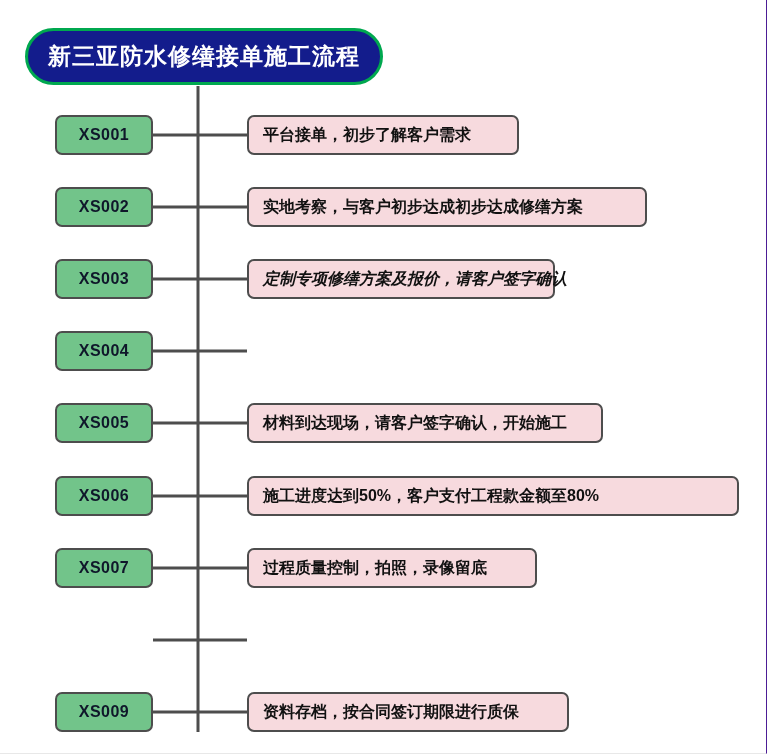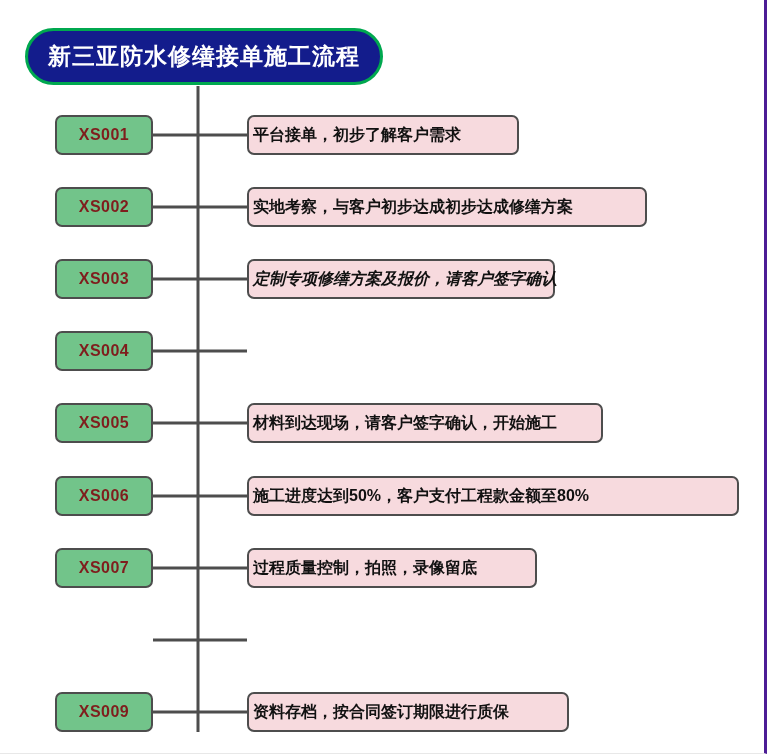--- a/index.html
+++ b/index.html
@@ -12,21 +12,21 @@
     background: #ffffff;
     font-family: "Liberation Sans", "DejaVu Sans", sans-serif;
     overflow: hidden;
   }
   #page {
     position: relative;
     width: 767px;
     height: 754px;
     background: #ffffff;
     box-sizing: border-box;
-    border-right: 3px solid #4c1d95;
+    border-right: 1px solid #4c1d95;
     border-bottom: 1px solid #e8e8e8;
   }
 
   
   #connectors {
     position: absolute;
     left: 0;
     top: 0;
     width: 767px;
     height: 754px;
@@ -74,39 +74,39 @@
     height: 40px;
     box-sizing: border-box;
     background: #72C48A;
     border: 2px solid #4D4D4D;
     border-radius: 7px;
     display: flex;
     align-items: center;
     justify-content: center;
   }
   .code-text {
-    color: #7f1d1d;
+    color: #0f172a;
     font-size: 16px;
     font-weight: bold;
     letter-spacing: 0.5px;
     line-height: 1;
     white-space: nowrap;
   }
   .desc-box {
     position: absolute;
     left: 247px;
     top: 0;
     height: 40px;
     box-sizing: border-box;
     background: #F7DADE;
     border: 2px solid #4D4D4D;
     border-radius: 7px;
     display: flex;
     align-items: center;
-    padding: 0 4px;
+    padding: 0 14px;
   }
   .desc-text {
     color: #111111;
     font-size: 16px;
     font-weight: bold;
     line-height: 1;
     white-space: nowrap;
   }
 </style>
 </head>

